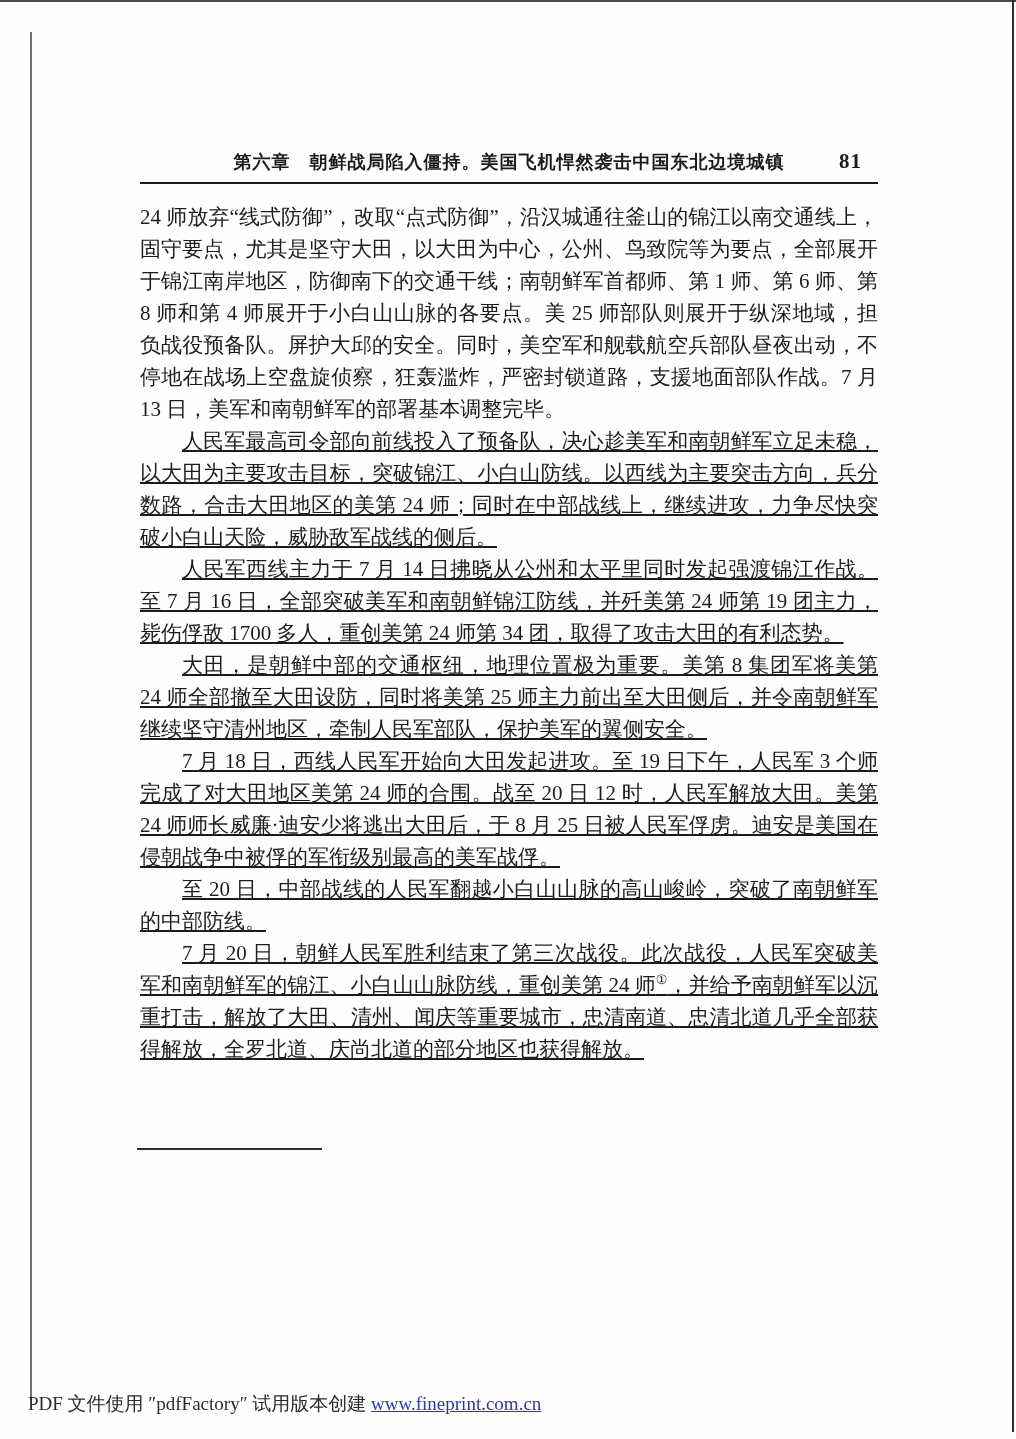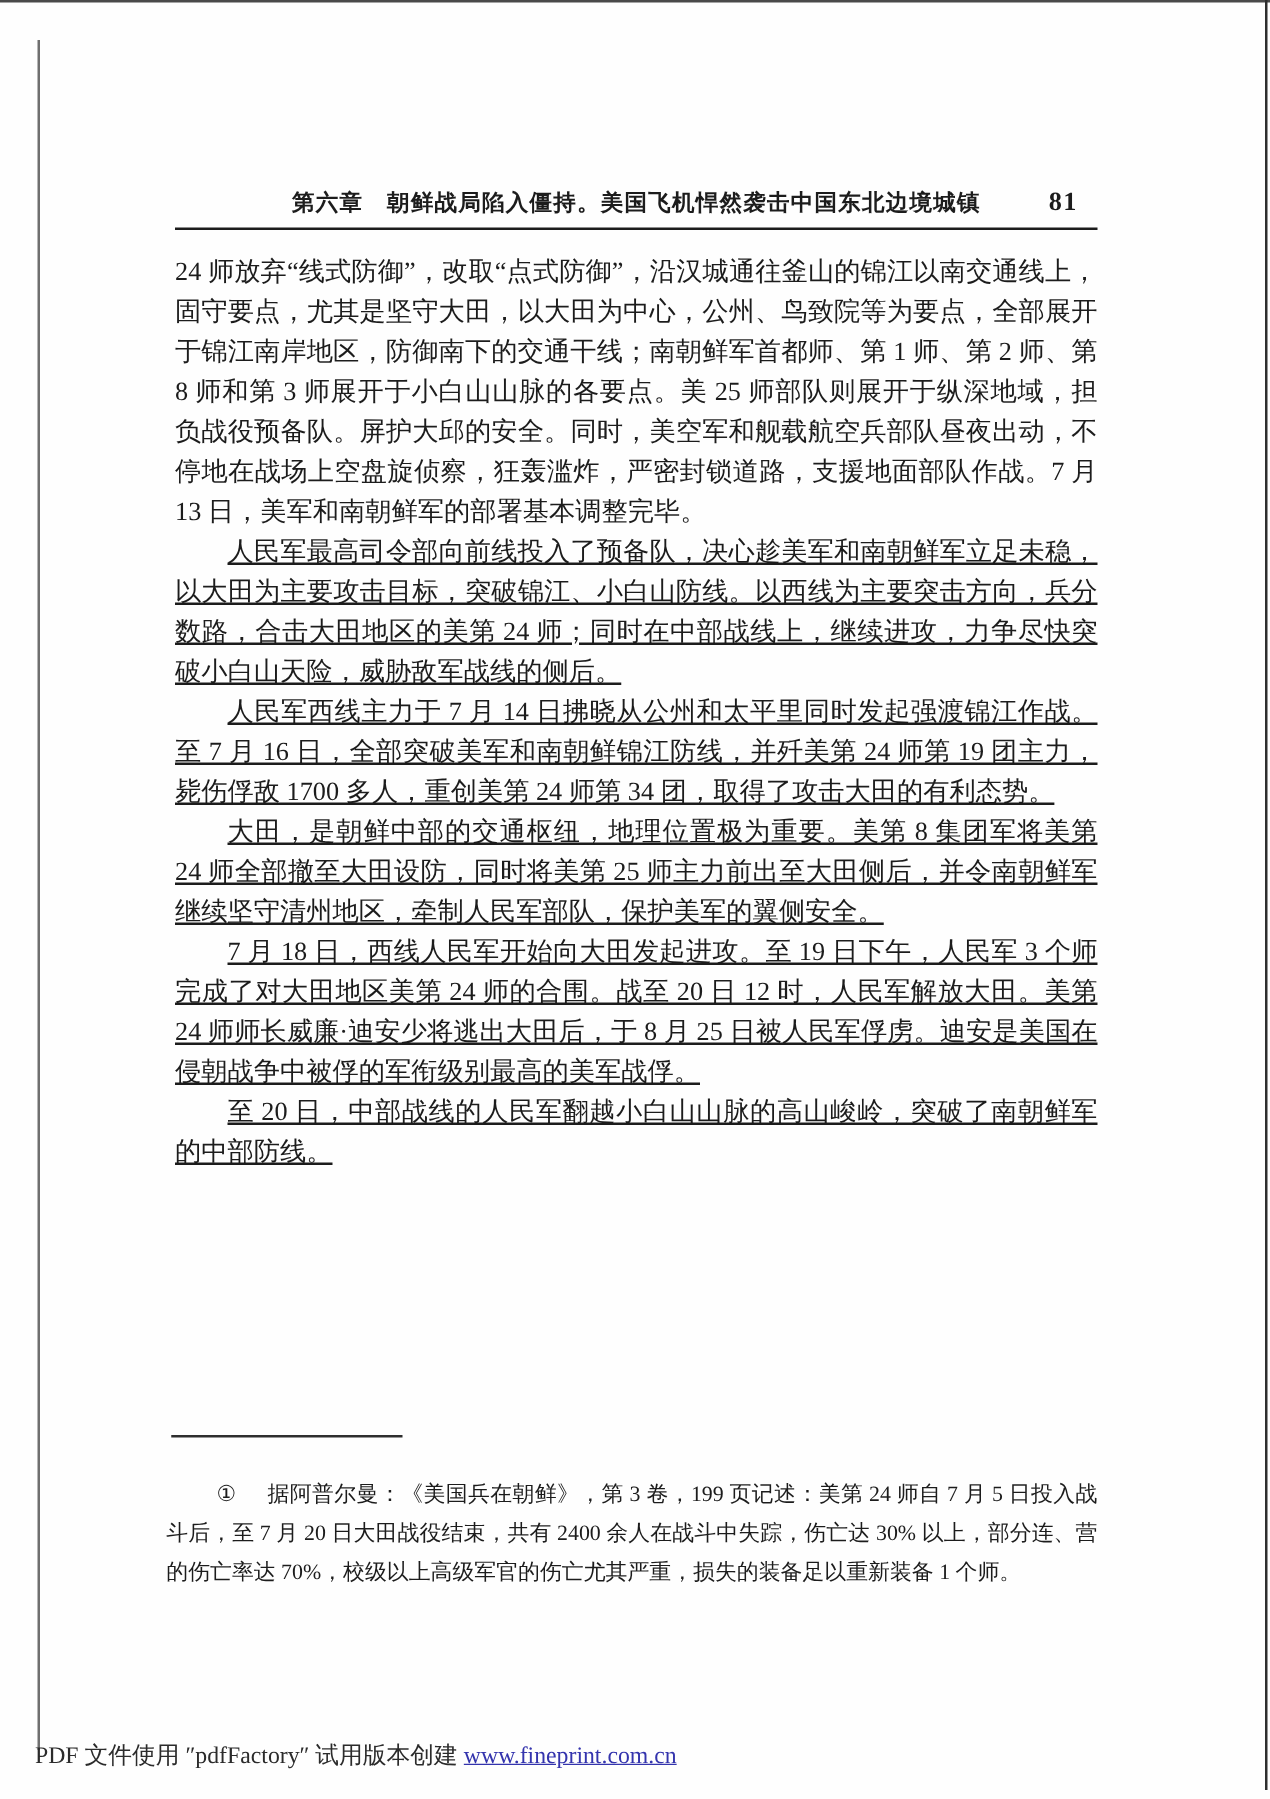--- a/index.html
+++ b/index.html
@@ -62,33 +62,29 @@
 <div class="scan-right"></div>
 
 <div class="content">
   <div class="header">
     <div class="header-title">第六章　朝鲜战局陷入僵持。美国飞机悍然袭击中国东北边境城镇</div>
     <div class="page-num">81</div>
   </div>
 
   <div class="body-text">
 
-  <p class=""><span>24 师放弃“线式防御”，改取“点式防御”，沿汉城通往釜山的锦江以南交通线上，固守要点，尤其是坚守大田，以大田为中心，公州、鸟致院等为要点，全部展开于锦江南岸地区，防御南下的交通干线；南朝鲜军首都师、第 1 师、第 2 师、第 8 师和第 3 师展开于小白山山脉的各要点。美 25 师部队则展开于纵深地域，担负战役预备队。屏护大邱的安全。同时，美空军和舰载航空兵部队昼夜出动，不停地在战场上空盘旋侦察，狂轰滥炸，严密封锁道路，支援地面部队作战。7 月 13 日，美军和南朝鲜军的部署基本调整完毕。</span></p>
+  <p class=""><span>24 师放弃“线式防御”，改取“点式防御”，沿汉城通往釜山的锦江以南交通线上，固守要点，尤其是坚守大田，以大田为中心，公州、鸟致院等为要点，全部展开于锦江南岸地区，防御南下的交通干线；南朝鲜军首都师、第 1 师、第 6 师、第 8 师和第 4 师展开于小白山山脉的各要点。美 25 师部队则展开于纵深地域，担负战役预备队。屏护大邱的安全。同时，美空军和舰载航空兵部队昼夜出动，不停地在战场上空盘旋侦察，狂轰滥炸，严密封锁道路，支援地面部队作战。7 月 13 日，美军和南朝鲜军的部署基本调整完毕。</span></p>
       <p class="indent"><span>人民军最高司令部向前线投入了预备队，决心趁美军和南朝鲜军立足未稳，以大田为主要攻击目标，突破锦江、小白山防线。以西线为主要突击方向，兵分数路，合击大田地区的美第 24 师；同时在中部战线上，继续进攻，力争尽快突破小白山天险，威胁敌军战线的侧后。</span></p>
       <p class="indent"><span>人民军西线主力于 7 月 14 日拂晓从公州和太平里同时发起强渡锦江作战。至 7 月 16 日，全部突破美军和南朝鲜锦江防线，并歼美第 24 师第 19 团主力，毙伤俘敌 1700 多人，重创美第 24 师第 34 团，取得了攻击大田的有利态势。</span></p>
       <p class="indent"><span>大田，是朝鲜中部的交通枢纽，地理位置极为重要。美第 8 集团军将美第 24 师全部撤至大田设防，同时将美第 25 师主力前出至大田侧后，并令南朝鲜军继续坚守清州地区，牵制人民军部队，保护美军的翼侧安全。</span></p>
       <p class="indent"><span>7 月 18 日，西线人民军开始向大田发起进攻。至 19 日下午，人民军 3 个师完成了对大田地区美第 24 师的合围。战至 20 日 12 时，人民军解放大田。美第 24 师师长威廉·迪安少将逃出大田后，于 8 月 25 日被人民军俘虏。迪安是美国在侵朝战争中被俘的军衔级别最高的美军战俘。</span></p>
       <p class="indent"><span>至 20 日，中部战线的人民军翻越小白山山脉的高山峻岭，突破了南朝鲜军的中部防线。</span></p>
+      <p class="indent"><span>7 月 20 日，朝鲜人民军胜利结束了第三次战役。此次战役，人民军突破美军和南朝鲜军的锦江、小白山山脉防线，重创美第 24 师</span><sup>①</sup><span>，并给予南朝鲜军以沉重打击，解放了大田、清州、闻庆等重要城市，忠清南道、忠清北道几乎全部获得解放，全罗北道、庆尚北道的部分地区也获得解放。</span></p>
     </div>
 </div>
 
 <div class="footnote">
   <div class="footnote-rule"></div>
-  <div class="footnote-body">
-    <p class="footnote-first" style="margin:0;">
-      <span>①</span><span style="display:inline-block;width:1.4em;"></span><span>据阿普尔曼：《美国兵在朝鲜》，第 3 卷，199 页记述：美第 24 师自 7 月 5 日投入战斗后，至 7 月 20 日大田战役结束，共有 2400 余人在战斗中失踪，伤亡达 30% 以上，部分连、营的伤亡率达 70%，校级以上高级军官的伤亡尤其严重，损失的装备足以重新装备 1 个师。</span>
-    </p>
-  </div>
 </div>
 
 <div class="footer">
   <span>PDF 文件使用 ″pdfFactory″ 试用版本创建 </span><a>www.fineprint.com.cn</a>
 </div>
 
 </body></html>

